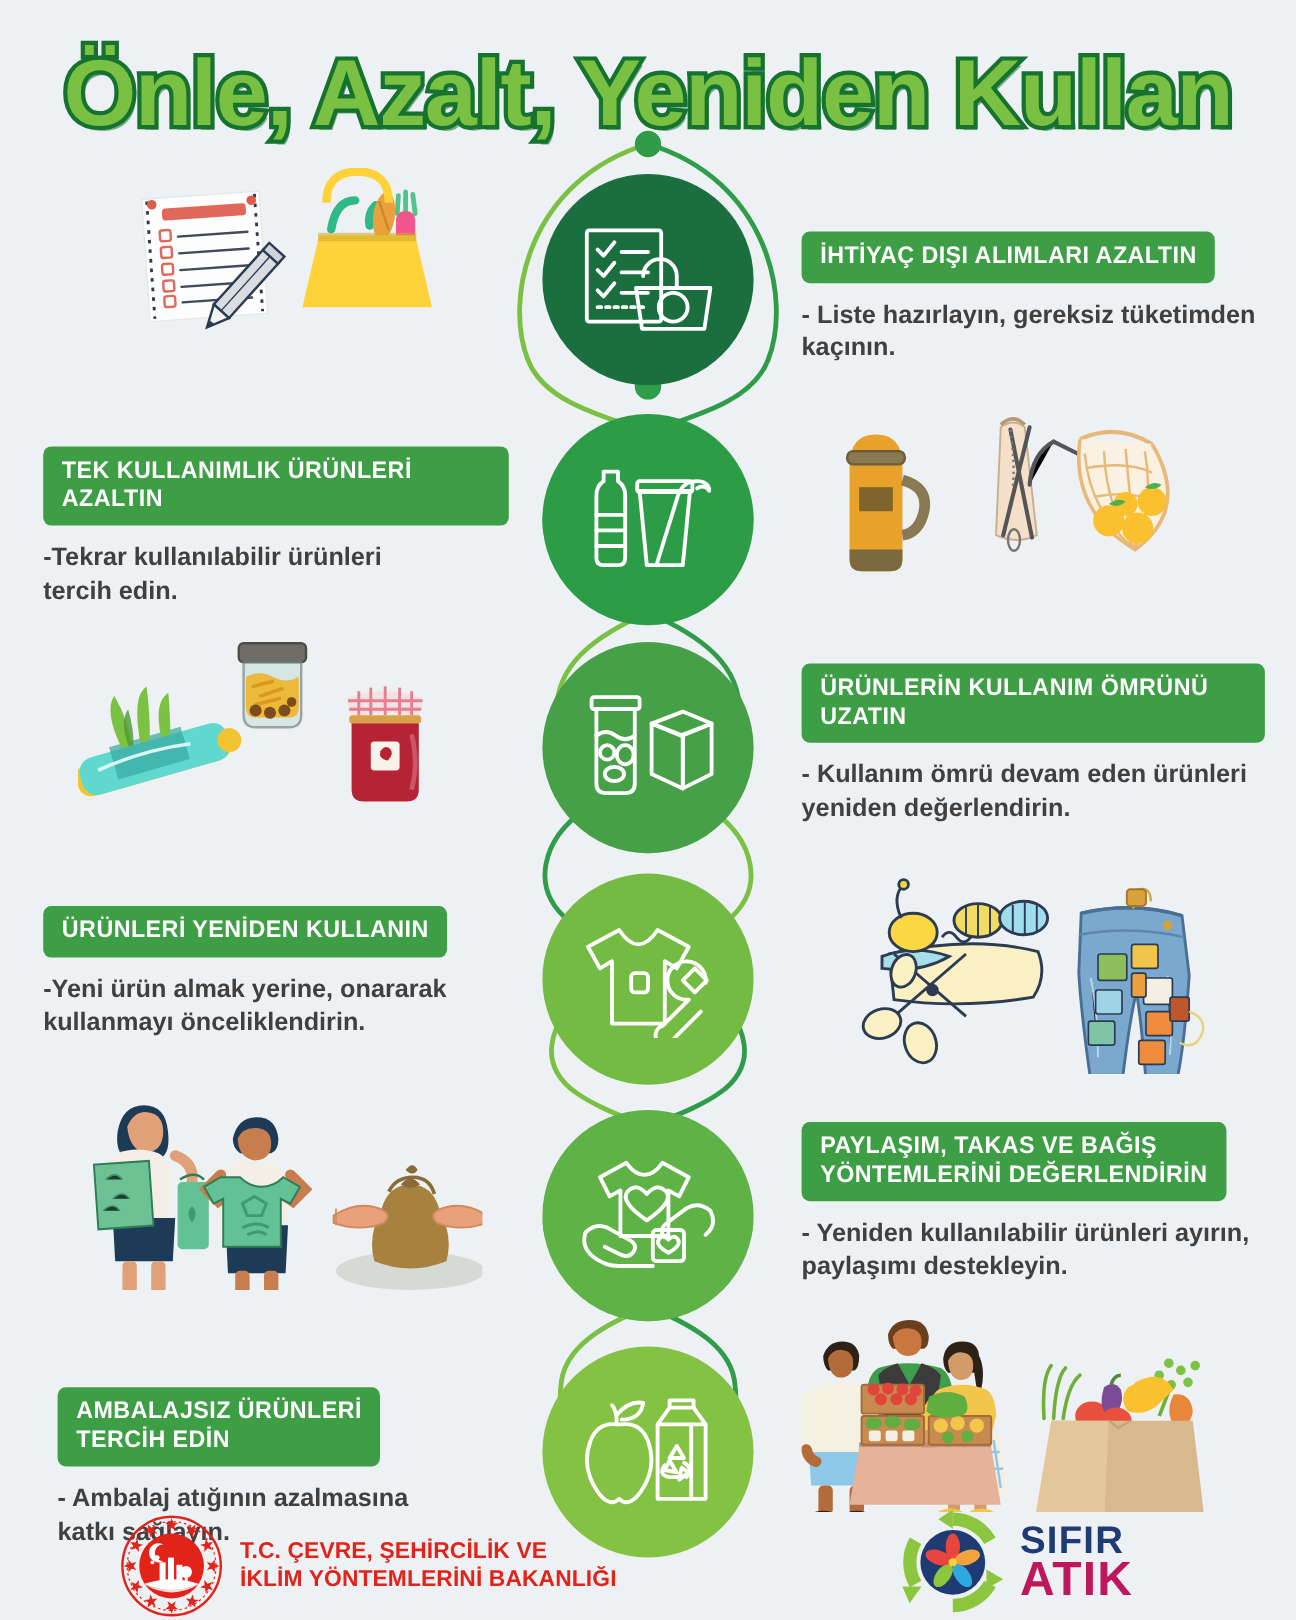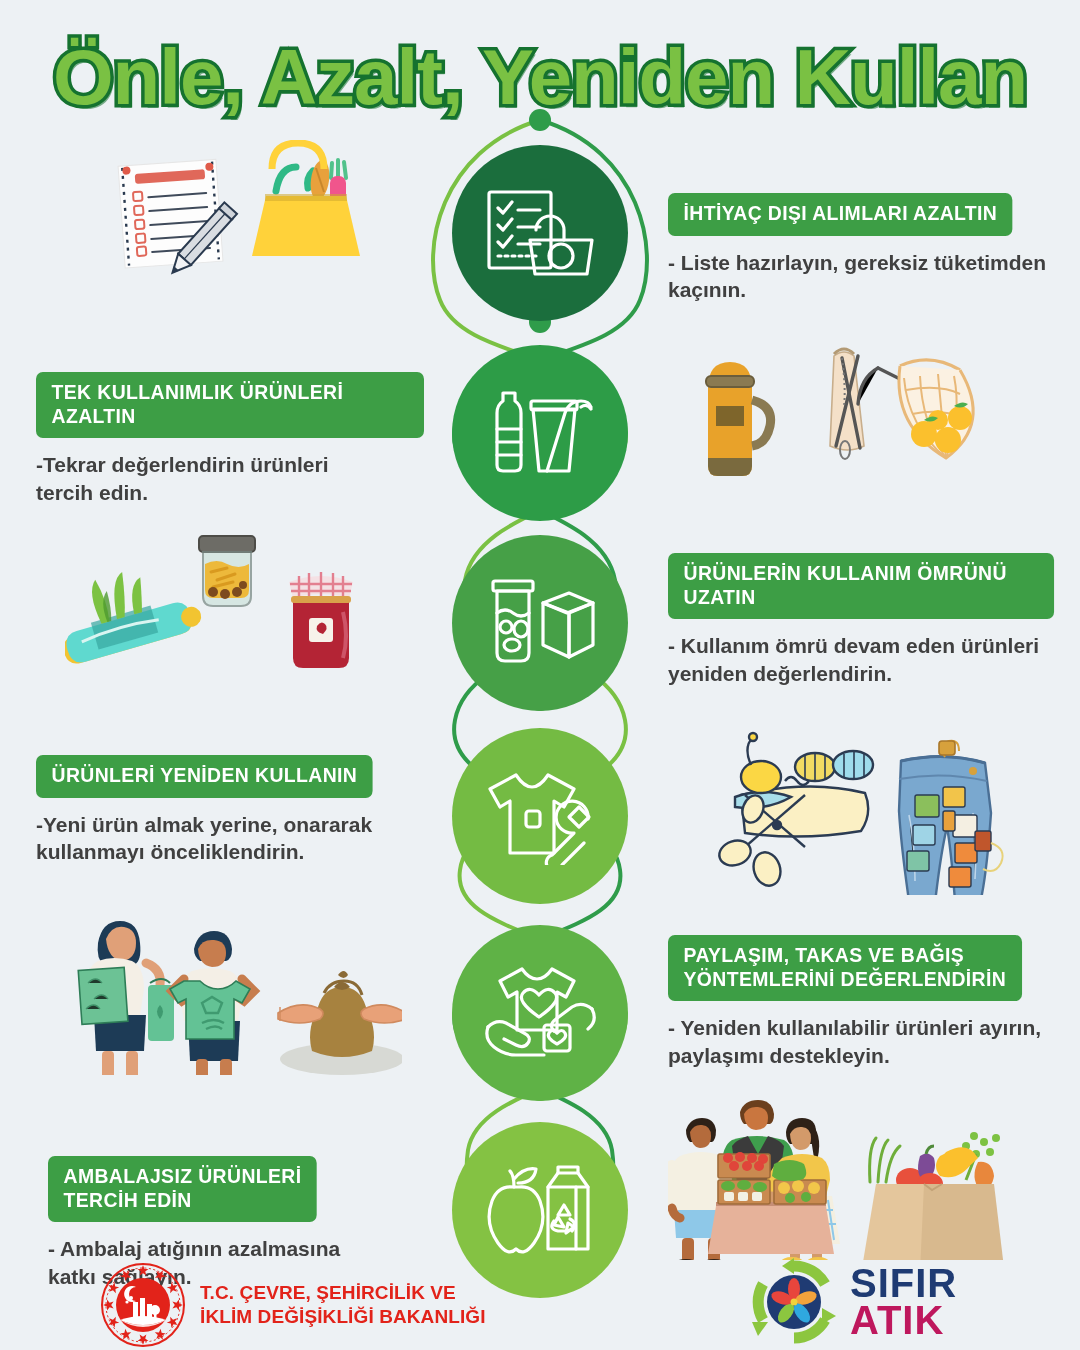--- a/index.html
+++ b/index.html
@@ -68,21 +68,21 @@
   .illus{ position:absolute; }
 
   
   .ministry{ position:absolute; left:100px; top:1262px; display:flex; align-items:center; gap:14px; }
   .ministry-text{
     color:#e2231a; font-weight:bold; font-size:19px; line-height:1.28;
     white-space:pre-line; letter-spacing:.1px;
   }
   .sifir{ position:absolute; left:748px; top:1258px; display:flex; align-items:center; gap:10px; }
   .sifir-text{ line-height:.92; }
-  .sifir-1{ color:#1f3b73; font-weight:bold; font-size:40px; letter-spacing:1px; display:block; }
+  .sifir-1{ color:#1f3b73; font-weight:bold; font-size:32px; letter-spacing:1px; display:block; }
   .sifir-2{ color:#be185d; font-weight:bold; font-size:40px; letter-spacing:1px; display:block; }
 </style>
 </head>
 <body>
 
 <div class="title-wrap">
   <span class="title">Önle, Azalt, Yeniden Kullan</span>
 </div>
 
 <svg class="spine" viewBox="0 0 1080 1350">
@@ -186,21 +186,21 @@
       <path d="M46 24 h42 l-6 62 h-30 z"></path>
       <rect x="44" y="16" width="46" height="9" rx="2"></rect>
       <path d="M60 86 l18 -58 q4 -12 16 -12 q8 0 10 6"></path>
       <path d="M94 22 q6 -4 10 2"></path>
     </g>
   </svg>
 </div>
 
 <div class="block l" style="left:36px; top:372px; width:400px;">
   <div class="banner">TEK KULLANIMLIK ÜRÜNLERİ AZALTIN</div>
-  <div class="desc">-Tekrar değerlendirin ürünleri
+  <div class="desc">-Tekrar kullanılabilir ürünleri
 tercih edin.</div>
 </div>
 
 <svg class="illus" style="left:688px; top:340px;" width="330" height="160" viewBox="0 0 330 160">
 
   <g>
     <path d="M20 48 q0 -26 22 -26 q22 0 22 26 v78 q0 10 -10 10 h-24 q-10 0 -10 -10 z" fill="#e8a22a"></path>
     <rect x="18" y="36" width="48" height="11" rx="5" fill="#8a7a52" stroke="#6a5d3c" stroke-width="2"></rect>
     <rect x="28" y="66" width="28" height="20" fill="#6b5a2b" opacity=".85"></rect>
     <path d="M64 60 q22 6 18 26 q-4 18 -18 20" fill="none" stroke="#8a7a52" stroke-width="9"></path>
@@ -690,21 +690,21 @@
       <rect x="47" y="42" width="5" height="16"></rect>
       <circle cx="55" cy="48" r="5"></circle>
       <rect x="54" y="50" width="2.5" height="8"></rect>
       <circle cx="31" cy="36" r="2"></circle>
         <circle cx="27" cy="40" r="1.6"></circle>
     </g>
     <path d="M20 58 q23 -8 46 0 q-23 10 -46 0 z" fill="#fff"></path>
     <path d="M20 58 q23 10 46 0 q-23 14 -46 0 z" fill="#fff" opacity=".85"></path>
   </svg>
   <div class="ministry-text">T.C. ÇEVRE, ŞEHİRCİLİK VE
-İKLİM DEĞİŞİKLİĞİ BAKANLIĞI</div>
+İKLİM YÖNTEMLERİNİ BAKANLIĞI</div>
 </div>
 
 <div class="sifir">
   <svg width="92" height="88" viewBox="0 0 92 88">
     <circle cx="46" cy="44" r="27" fill="#1f3b73"></circle>
     <g fill="none" stroke="#8cc63f" stroke-width="11" stroke-linecap="butt">
       <path d="M46 8 a36 36 0 0 1 31 18"></path>
       <path d="M77 62 a36 36 0 0 1 -31 18"></path>
       <path d="M15 62 a36 36 0 0 1 0 -36"></path>
     </g>

